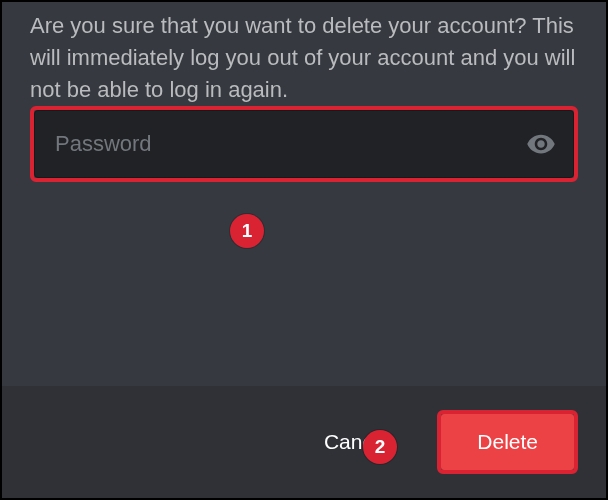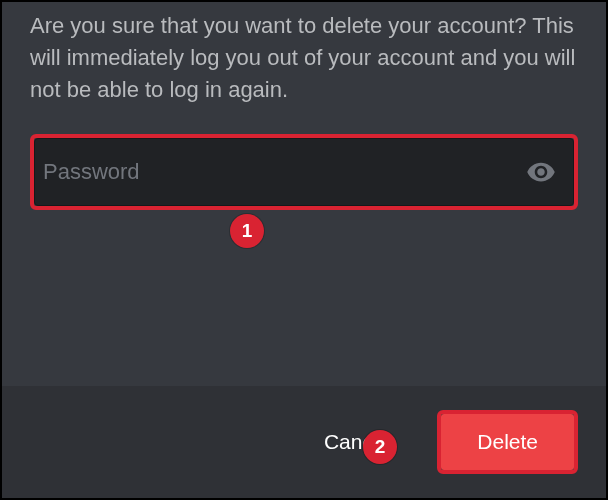--- a/index.html
+++ b/index.html
@@ -31,34 +31,33 @@
     }
     .modal-body {
       padding: 8px 28px 28px 28px;
       flex: 1;
       position: relative;
     }
     .description {
       color: #b9bbbe;
       font-size: 22px;
       line-height: 1.45;
-      margin-bottom: 28px;
     }
     .input-wrapper {
       position: relative;
       border: 4px solid #d92332;
       border-radius: 6px;
       padding: 0;
     }
     .password-input {
       width: 100%;
       background: #202225;
       border: 1px solid #16181a;
       border-radius: 4px;
-      padding: 20px 60px 20px 8px;
+      padding: 20px 60px 20px 20px;
       color: #dcddde;
       font-size: 22px;
       outline: none;
     }
     .password-input::placeholder {
       color: #72767d;
     }
     .eye-icon {
       position: absolute;
       right: 18px;

